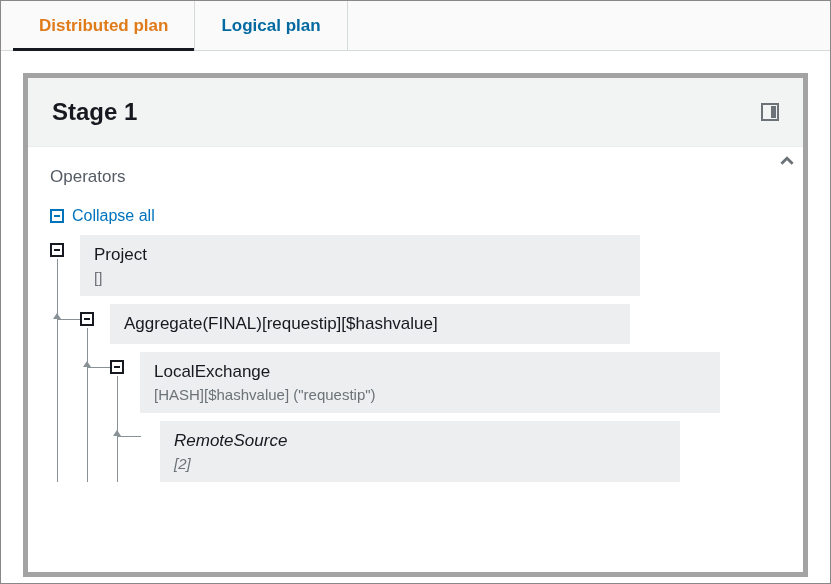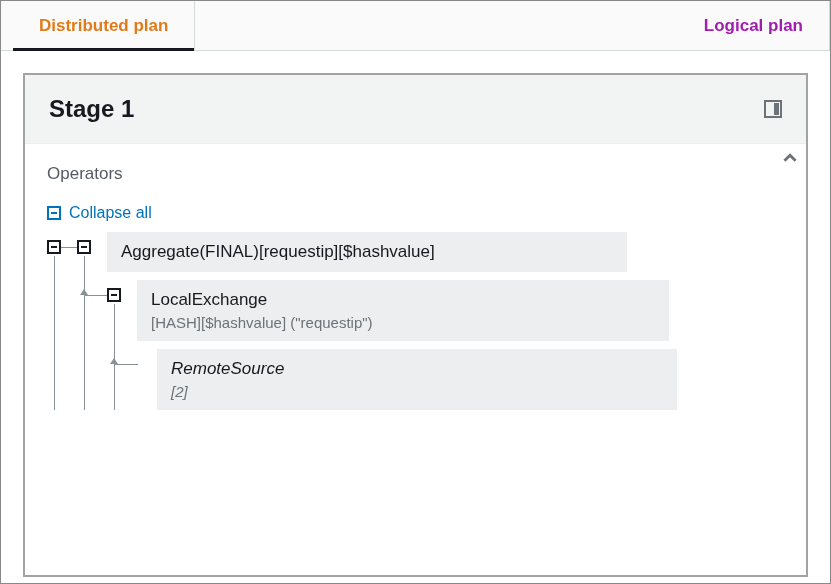--- a/index.html
+++ b/index.html
@@ -14,27 +14,26 @@
     border: 1px solid #888;
   }
 
   
   .tabs {
     display: flex;
     align-items: stretch;
     border-bottom: 1px solid #d5dbdb;
     padding-left: 12px;
     background: #fafafa;
-    justify-content: space-between;
   }
   .tab {
     padding: 15px 26px 14px 26px;
     font-weight: 700;
     font-size: 17px;
-    color: #a21caf;
+    color: #0369a1;
     cursor: pointer;
     position: relative;
     border-right: 1px solid #d5dbdb;
     user-select: none;
   }
   .tab[data-active="true"] {
     color: #e07b1a; 
   }
   .tab[data-active="true"]::after {
     content: "";
@@ -44,21 +43,21 @@
     background: #16191f;
   }
 
   
   .panel-wrap {
     padding: 22px 22px 0 22px;
     height: calc(100% - 56px);
     overflow: hidden;
   }
   .panel {
-    border: 2px solid #a3a3a3;
+    border: 5px solid #a3a3a3;
     height: 100%;
     display: flex;
     flex-direction: column;
     overflow: hidden;
   }
   .panel-header {
     display: flex;
     justify-content: space-between;
     align-items: center;
     padding: 20px 24px;
@@ -212,21 +211,21 @@
     height: 20px;
     display: flex;
     align-items: center;
     justify-content: center;
   }
   .scroll-mimic svg { width: 14px; height: 14px; }
 
   
   .lvl0 .node-box { width: 560px; }
   .lvl1 .node-box { width: 454px; }
-  .lvl2 .node-box { width: 532px; }
+  .lvl2 .node-box { width: 580px; }
   .lvl3 .node-box { width: 514px; }
 </style>
 </head>
 <body>
 
 <div class="tabs">
   <div class="tab" data-active="true">
     <span>Distributed plan</span>
   </div>
   <div class="tab">
@@ -255,20 +254,24 @@
         <a href="#">Collapse all</a>
       </div>
 
       <div class="tree">
 
         <div class="node lvl0">
           
           <span class="node-handle">
             <span class="toggle-icon toggle-icon-dark"></span>
           </span>
+          <div class="node-box">
+            <div class="node-title">Project</div>
+            <div class="node-sub">[]</div>
+          </div>
 
           <div class="child-wrap">
 
             <div class="node lvl1">
               <span class="elbow"></span>
               <span class="node-handle">
                 <span class="toggle-icon toggle-icon-dark"></span>
               </span>
               <div class="node-box">
                 <div class="node-title">Aggregate(FINAL)[requestip][$hashvalue]</div>

